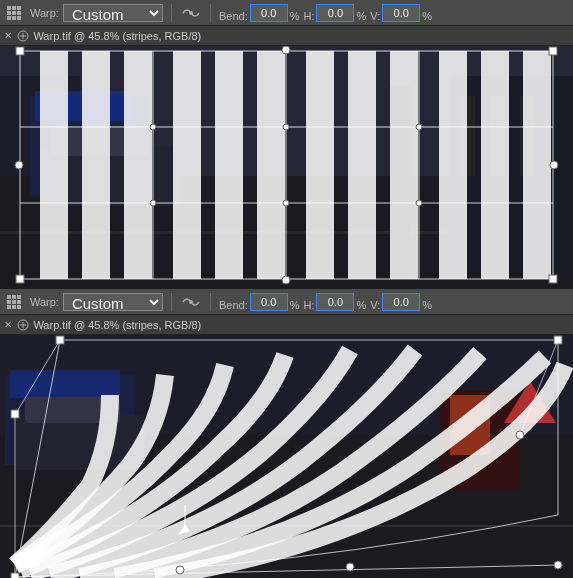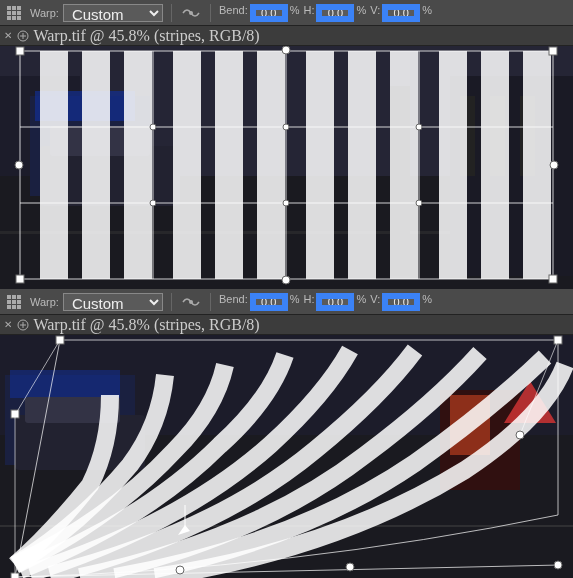--- a/index.html
+++ b/index.html
@@ -73,32 +73,32 @@
     .warp-icon {
       width: 22px;
       height: 22px;
       display: flex;
       align-items: center;
       justify-content: center;
     }
 
     .toolbar-field-group {
       display: flex;
-      align-items: flex-start;
+      align-items: flex-end;
       gap: 2px;
     }
 
     .toolbar-field-label {
       color: #bbb;
       font-size: 11px;
     }
 
     .toolbar-field-input {
       background: #5a5a5a;
-      border: 6px solid #3b82f6;
+      border: 1px solid #3b82f6;
       color: #eee;
       font-size: 11px;
       height: 18px;
       width: 38px;
       padding: 0 2px;
       text-align: center;
     }
 
     .toolbar-field-pct {
       color: #bbb;
@@ -133,22 +133,21 @@
     }
 
     .tab-icon {
       width: 14px;
       height: 14px;
       margin-right: 3px;
     }
 
     .tab-title {
       color: #ccc;
-      font-size: 16px;
-      font-family: Liberation Serif, serif;
+      font-size: 11px;
     }
   </style>
 </head>
 <body>
 
 <div class="panel">
 
   <div class="toolbar">
     <div class="toolbar-grid-icon">
       <svg class="grid-svg" viewBox="0 0 16 16" fill="none">

